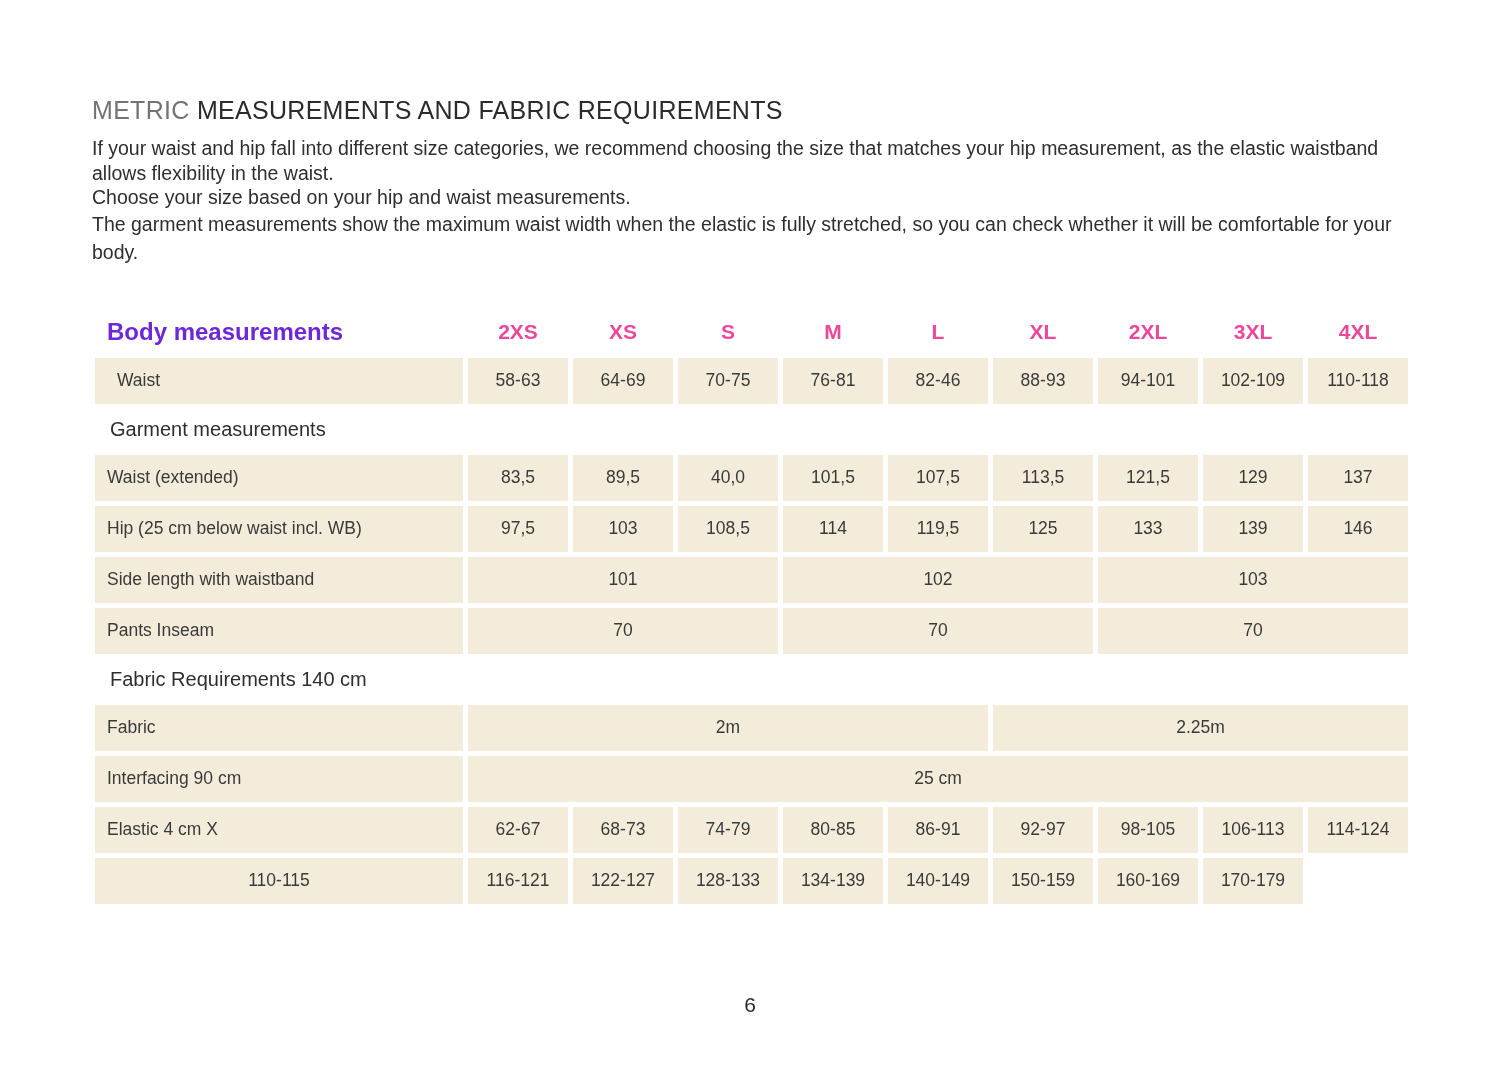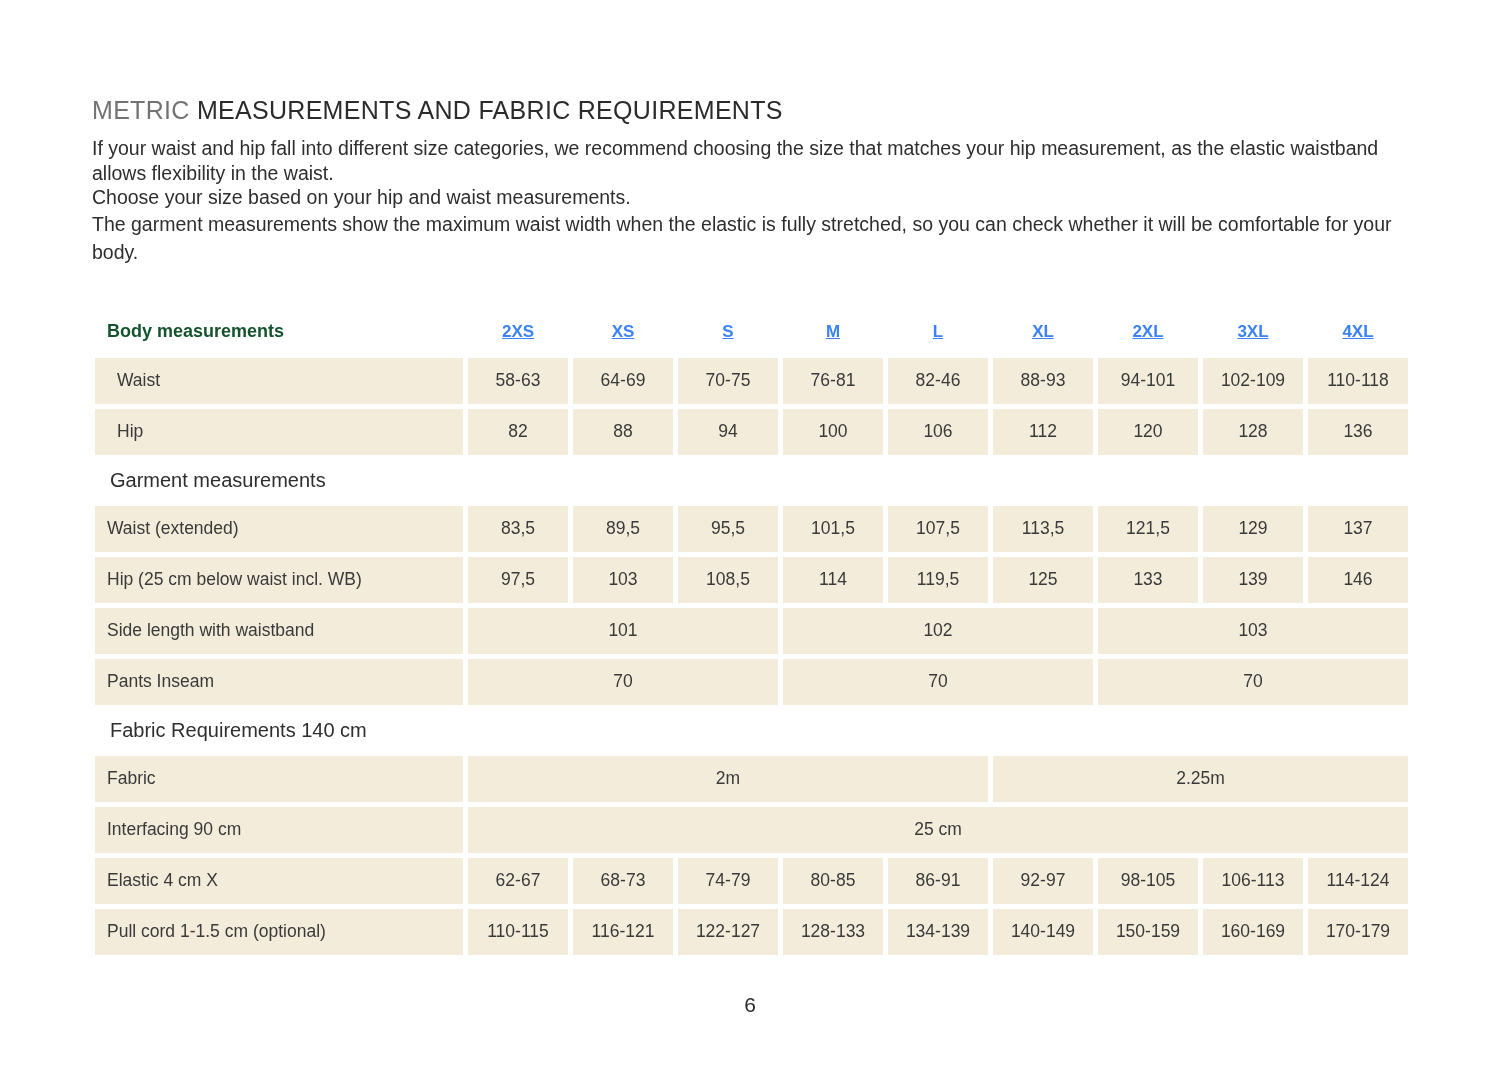--- a/index.html
+++ b/index.html
@@ -60,29 +60,28 @@
     padding-left: 12px;
     box-sizing: border-box;
   }
   .cell.label.indent { padding-left: 22px; }
   .header-row { margin-bottom: 7px; }
   .header-row .cell {
     background: transparent;
     height: 38px;
   }
   .hlabel {
-    color: #14532d;
+    color: #6d28d9;
     font-weight: 700;
-    font-size: 18px;
+    font-size: 24px;
   }
   .hsize {
     font-weight: 700;
-    font-size: 17px;
-    color: #3b82f6;
-    text-decoration: underline;
+    font-size: 21px;
+    color: #ec4899;
   }
   .section-row {
     height: 41px;
     display: flex;
     align-items: center;
     padding-left: 15px;
     font-size: 20px;
     color: #2e2e2e;
     margin-bottom: 5px;
   }
@@ -135,40 +134,28 @@
         <div class="cell">64-69</div>
         <div class="cell">70-75</div>
         <div class="cell">76-81</div>
         <div class="cell">82-46</div>
         <div class="cell">88-93</div>
         <div class="cell">94-101</div>
         <div class="cell">102-109</div>
         <div class="cell">110-118</div>
       </div>
 
-      <div class="trow">
-        <div class="cell label indent">Hip</div>
-        <div class="cell">82</div>
-        <div class="cell">88</div>
-        <div class="cell">94</div>
-        <div class="cell">100</div>
-        <div class="cell">106</div>
-        <div class="cell">112</div>
-        <div class="cell">120</div>
-        <div class="cell">128</div>
-        <div class="cell">136</div>
-      </div>
 
       <div class="section-row">Garment measurements</div>
 
       <div class="trow">
         <div class="cell label">Waist (extended)</div>
         <div class="cell">83,5</div>
         <div class="cell">89,5</div>
-        <div class="cell">95,5</div>
+        <div class="cell">40,0</div>
         <div class="cell">101,5</div>
         <div class="cell">107,5</div>
         <div class="cell">113,5</div>
         <div class="cell">121,5</div>
         <div class="cell">129</div>
         <div class="cell">137</div>
       </div>
 
       <div class="trow">
         <div class="cell label">Hip (25 cm below waist incl. WB)</div>
@@ -217,21 +204,20 @@
         <div class="cell">74-79</div>
         <div class="cell">80-85</div>
         <div class="cell">86-91</div>
         <div class="cell">92-97</div>
         <div class="cell">98-105</div>
         <div class="cell">106-113</div>
         <div class="cell">114-124</div>
       </div>
 
       <div class="trow">
-        <div class="cell label">Pull cord 1-1.5 cm (optional)</div>
         <div class="cell">110-115</div>
         <div class="cell">116-121</div>
         <div class="cell">122-127</div>
         <div class="cell">128-133</div>
         <div class="cell">134-139</div>
         <div class="cell">140-149</div>
         <div class="cell">150-159</div>
         <div class="cell">160-169</div>
         <div class="cell">170-179</div>
       </div>

